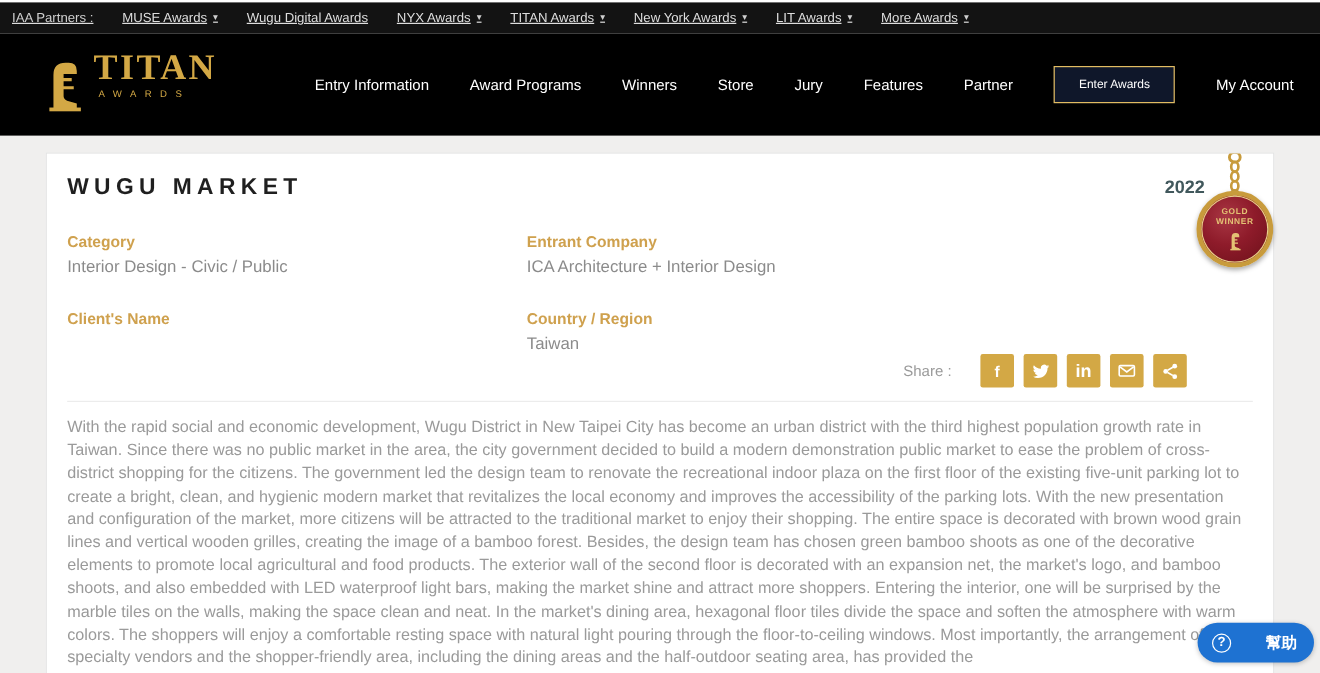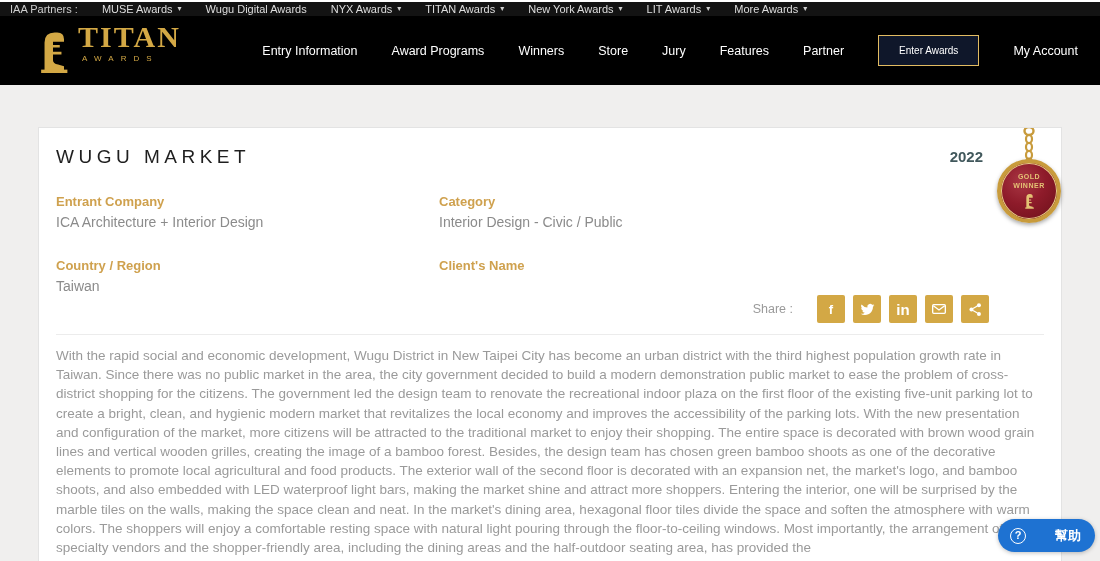--- a/index.html
+++ b/index.html
@@ -5,31 +5,31 @@
   * { margin:0; padding:0; box-sizing:border-box; }
   html,body { width:1100px; height:561px; overflow:hidden; }
   body {
     font-family:"Liberation Sans", sans-serif;
     background:#f0efee;
     position:relative;
   }
 
   
   .partner-bar {
-    height:16px; background:#131313; color:#dedede;
+    height:28px; background:#131313; color:#dedede;
     display:flex; align-items:center; gap:24px;
-    padding:0 10px; font-size:11px; border-top:2px solid #fff;
+    padding:0 10px; font-size:11px; border-top:2px solid #fff;text-decoration:underline;
   }
   .partner-bar .pb-label { color:#cfcfcf; }
   .pb-item { display:flex; align-items:center; gap:5px; cursor:pointer; white-space:nowrap; }
   .chev { font-size:8px; color:#cfcfcf; line-height:1; }
 
   
   .main-header {
-    height:69px; background:#000; display:flex; align-items:center;
+    height:85px; background:#000; display:flex; align-items:center;
     padding:0 22px 0 36px;
   }
   .logo { display:flex; align-items:center; gap:8px; cursor:pointer; }
   .logo-icon svg { display:block; }
   .logo-text { display:flex; flex-direction:column; line-height:1; }
   .logo-title {
     font-family:"Liberation Serif", serif; color:#d3a845;
     font-size:30px; letter-spacing:2px; font-weight:bold;
   }
   .logo-sub {
@@ -45,24 +45,24 @@
     color:#fff; font-size:10px; padding:9px 20px; cursor:pointer;
     font-family:"Liberation Sans", sans-serif;
   }
 
   
   .card {
     position:absolute; left:38px; right:38px; top:127px; height:600px;
     background:#fff; border:1px solid #e3e3e3; padding:18px 17px 0 17px;
   }
   .entry-title {
-    font-size:19px; letter-spacing:4.5px; color:#1f1f1f; font-weight:400;
+    font-size:19px; letter-spacing:4.5px; color:#1f1f1f; font-weight:700;
   }
   .entry-year {
-    position:absolute; top:20px; left:884px; width:60px; text-align:right;
+    position:absolute; top:20px; left:905px; width:60px; text-align:right;
     color:#41585c; font-size:15px; font-weight:600;
   }
 
   
   .medal-wrap { position:absolute; left:955px; top:0; width:70px; height:115px; }
   .chain { position:absolute; left:50%; transform:translateX(-50%); top:0; }
   .medal {
     position:absolute; top:31px; left:3px; width:64px; height:64px;
     border-radius:50%;
     background:radial-gradient(circle at 38% 32%, #a93744 0%, #8e1b2a 45%, #6b1019 100%);
@@ -196,34 +196,34 @@
       </div>
       <svg class="medal-statue" width="12" height="16" viewBox="0 0 22 30">
         <path fill="#e4c274" d="M6 28 V9 Q6 2 12 2 H13 Q18 2 18 7 V9 H11 V12 H15 V14 H11 V17 H16 V19 H11 V22 Q11 24 14 25 L18 26 V28 Z"></path>
         <rect x="4" y="27" width="16" height="2.5" fill="#e4c274"></rect>
       </svg>
     </div>
   </div>
 
   <div class="fields-grid">
     <div class="field">
+      <div class="field-label">Category</div>
+      <div class="field-value">Interior Design - Civic / Public</div>
+    </div>
+    <div class="field">
       <div class="field-label">Entrant Company</div>
       <div class="field-value">ICA Architecture + Interior Design</div>
     </div>
     <div class="field">
-      <div class="field-label">Category</div>
-      <div class="field-value">Interior Design - Civic / Public</div>
+      <div class="field-label">Client's Name</div>
+      <div class="field-value"></div>
     </div>
     <div class="field">
       <div class="field-label">Country / Region</div>
       <div class="field-value">Taiwan</div>
-    </div>
-    <div class="field">
-      <div class="field-label">Client's Name</div>
-      <div class="field-value"></div>
     </div>
   </div>
 
   <div class="share-row">
     <span class="share-label">Share :</span>
 
     <button class="share-btn">
       <span class="txt">f</span>
     </button>
 

